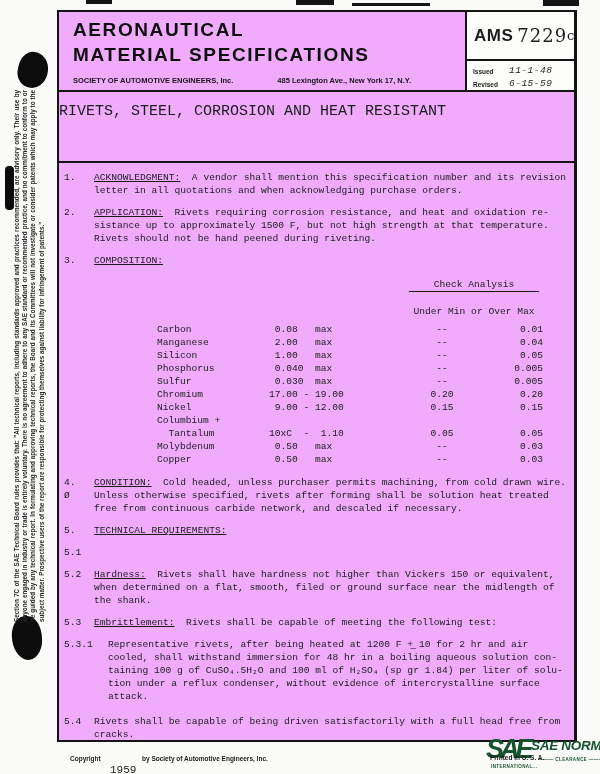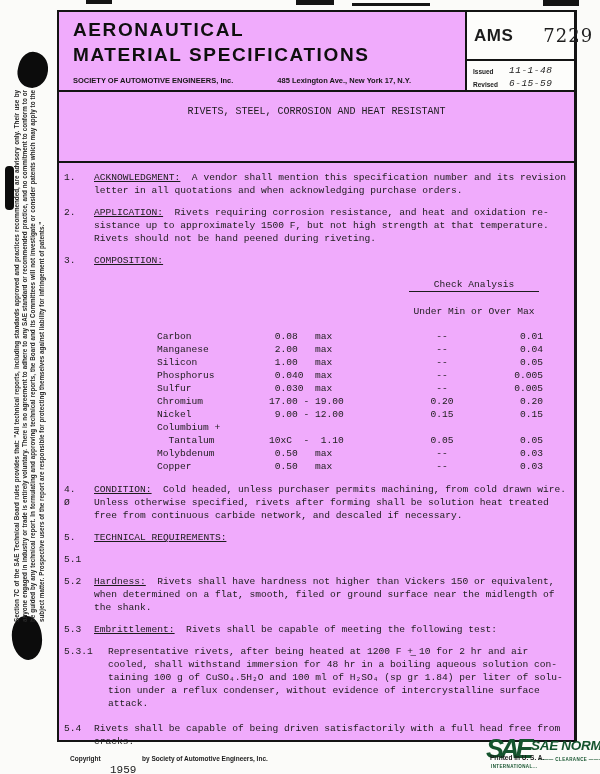--- a/index.html
+++ b/index.html
@@ -30,42 +30,42 @@
     font-family:"Liberation Sans",sans-serif; font-weight:bold; color:#0f0f0f;
     font-size:19px; letter-spacing:1.6px; line-height:22px;
   }
   .t2 { margin-top:3px; }
   .org-row {
     position:absolute; left:14px; bottom:5px; width:440px; display:flex; gap:44px;
     font-family:"Liberation Sans",sans-serif; font-weight:bold; font-size:7.5px; color:#161616;
     white-space:nowrap;
   }
   .ams-box { position:absolute; right:0; top:0; width:107px; height:78px; border-left:2px solid #141414; background:#fdfdfb; }
-  .ams-num { height:47px; border-bottom:2px solid #141414; display:flex; align-items:center; padding-left:7px;gap:26px; }
+  .ams-num { height:47px; border-bottom:2px solid #141414; display:flex; align-items:center; padding-left:7px; }
   .ams-label { font-family:"Liberation Sans",sans-serif; font-weight:900; font-size:17px; letter-spacing:.5px; }
   .ams-number { font-family:"DejaVu Serif",serif; font-size:18px; margin-left:4px; letter-spacing:1px; }
   .ams-rev { font-family:"DejaVu Serif",serif; font-size:13px; }
   .issue-rows { padding:4px 5px 0 6px; }
   .issue-row { display:flex; height:13px; }
   .issue-label { font-family:"Liberation Sans",sans-serif; font-weight:bold; font-size:6.5px; width:36px; padding-top:3px; }
   .issue-date { font-size:9.5px; font-style:italic; letter-spacing:.5px; }
 
-  .title-box { height:56px; border-bottom:2px solid #141414; text-align:center; padding-top:13px; font-size:10px; line-height:14px; }
+  .title-box { height:56px; border-bottom:2px solid #141414; text-align:left; padding-top:13px; font-size:15px; line-height:14px; }
 
   .body-area { position:relative; padding:8px 0 0 5px; font-size:9.6px; line-height:13px; }
   .sec { display:flex; margin-bottom:9px; }
   .sec .num { width:30px; flex:none; white-space:pre; }
   .sec.wide .num { width:44px; }
   .sec .txt { white-space:pre-wrap; }
   .head { text-decoration:underline; }
 
   .comp { margin:11px 0 10px 93px; }
   .ca-wrap { margin-left:252px; width:130px; text-align:center; }
   .ca-sub { border-top:1px solid #1c1c1c; padding-top:13px; }
-  .comp-rows { margin-top:12px; }
+  .comp-rows { margin-top:5px; }
   .comp-row { display:flex; height:13px; }
   .c-el  { width:112px; white-space:pre; }
   .c-lim { width:142px; white-space:pre; }
   .c-un  { width:62px; text-align:center; }
   .c-ov  { width:70px; text-align:right; }
 
   .foot { position:absolute; left:0; top:744px; width:600px; height:30px; }
   .fs { font-family:"Liberation Sans",sans-serif; font-weight:bold; font-size:6.5px; color:#1b1b1b; position:absolute; }
   .copyright-year { position:absolute; left:110px; top:4px; font-size:11px;margin-top:16px; }
   .wm { color:#14532d; position:absolute; font-family:"Liberation Sans",sans-serif; font-style:italic; font-weight:900; }

